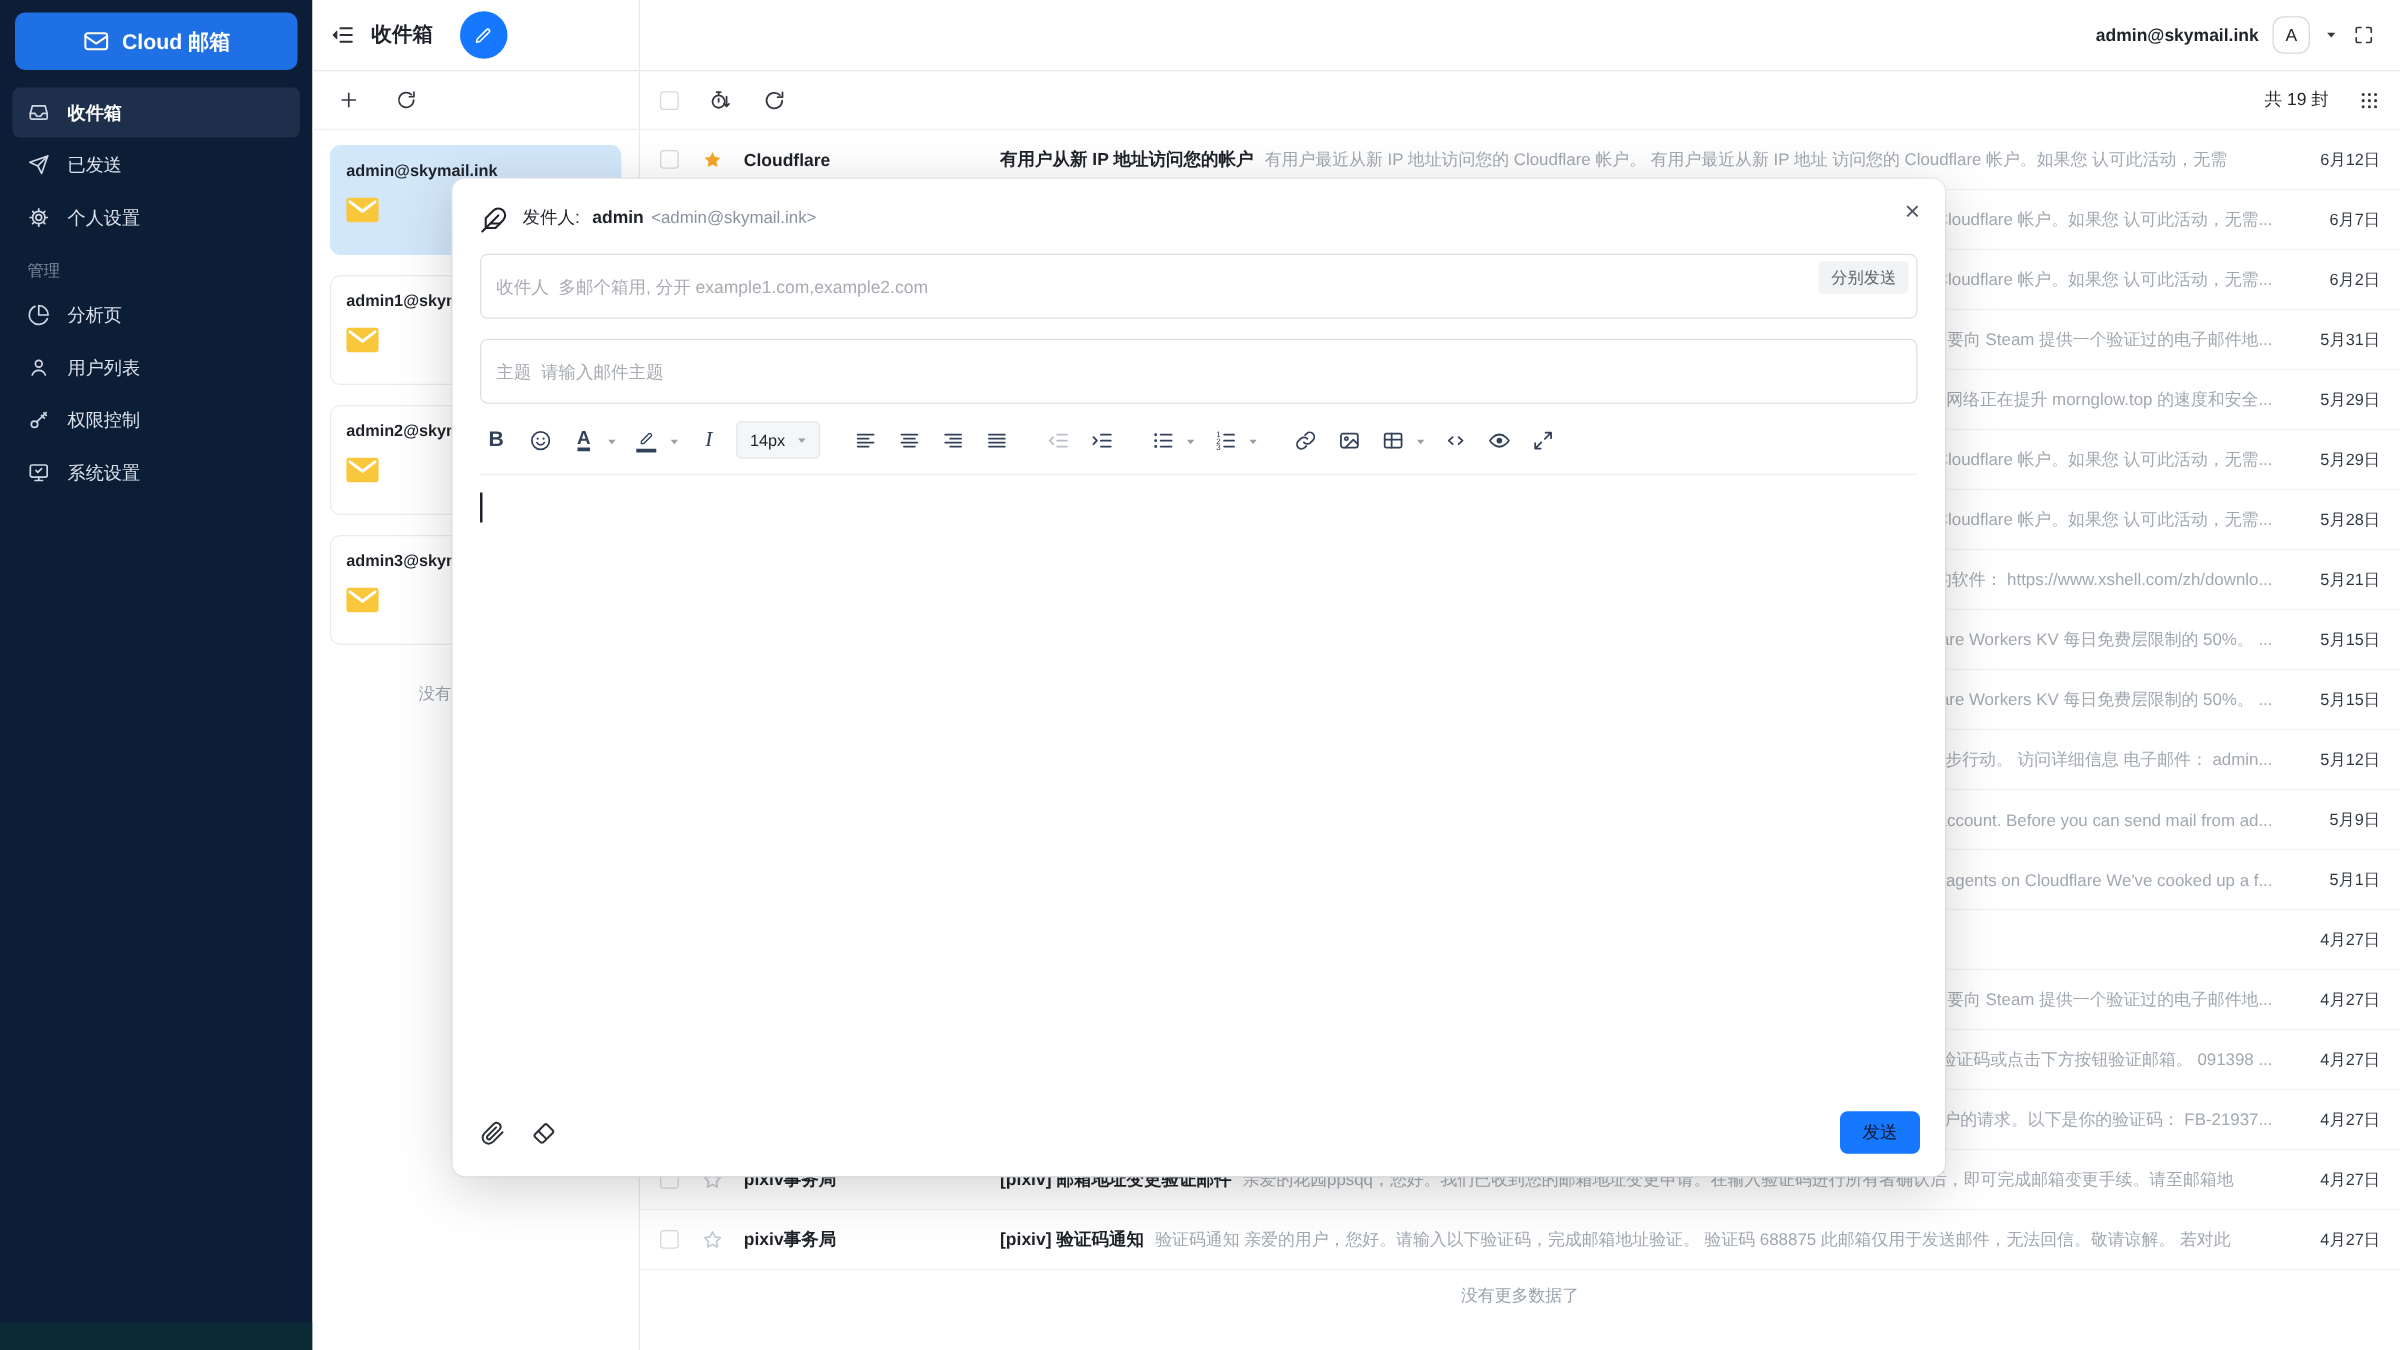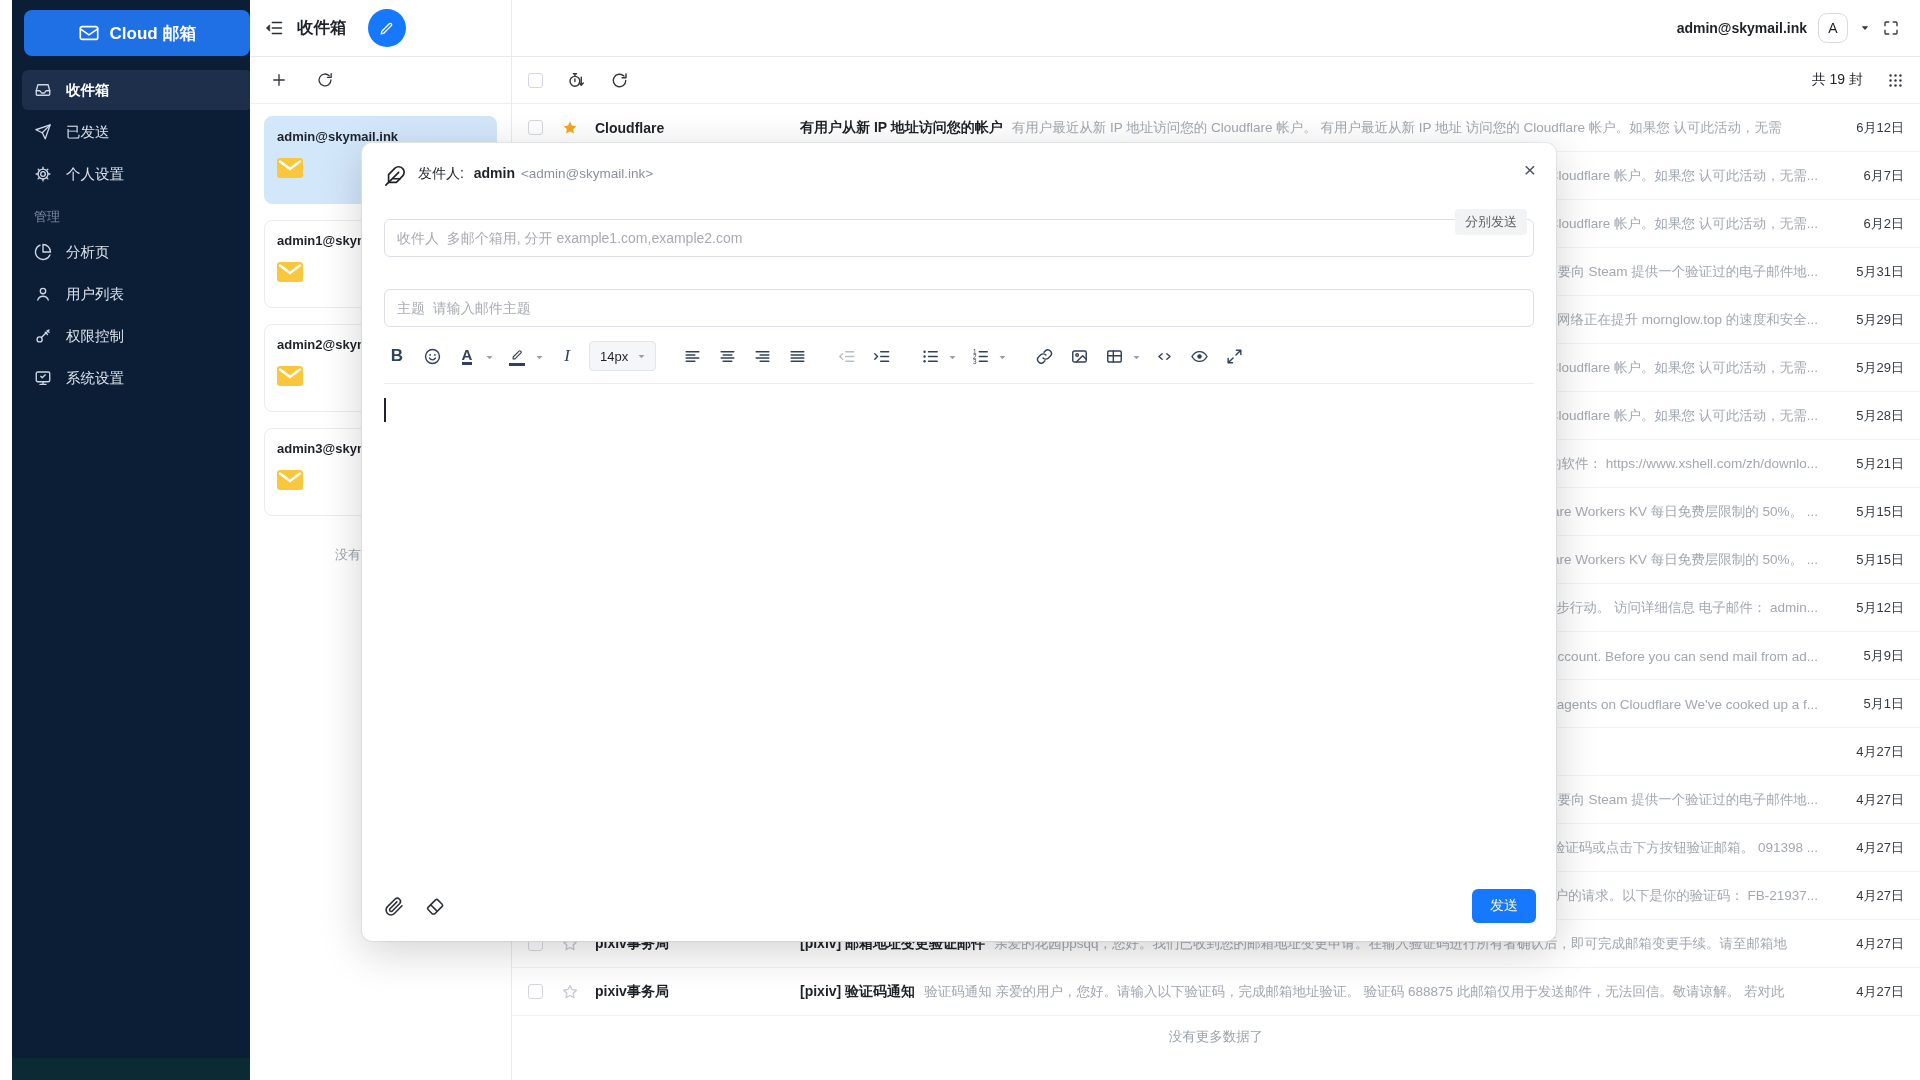--- a/index.html
+++ b/index.html
@@ -1,21 +1,21 @@
 <!DOCTYPE html>
 <html><head>
 <meta charset="utf-8">
 <style>
   * { margin:0; padding:0; box-sizing:border-box; }
   html,body { width:1920px; height:1080px; overflow:hidden; background:#fff;
     font-family:"Liberation Sans","DejaVu Sans",sans-serif; color:#1f2329; }
   .stage { position:relative; width:1920px; height:1080px; }
 
   
-  .sidebar { position:absolute; left:12px; top:0; width:250px; height:1080px; background:#0c1e36; z-index:1; }
+  .sidebar { position:absolute; left:0; top:0; width:250px; height:1080px; background:#0c1e36; z-index:1; }
   .sidebar-strip { position:absolute; left:0; bottom:0; width:250px; height:22px; background:#0b2a33; }
   .logo-btn { margin:10px 12px 14px; height:46px; border-radius:8px; background:#1f6fe5;
     display:flex; align-items:center; justify-content:center; gap:10px; color:#fff;
     font-weight:bold; font-size:17px; cursor:pointer; }
   .logo-btn .ic { width:22px; height:22px; color:#fff; }
   .side-item { height:40px; margin:2px 10px; padding:0 12px; border-radius:6px;
     display:flex; align-items:center; gap:14px; color:#dbe2ec; font-size:14.5px; cursor:pointer; }
   .side-item .ic { width:18px; height:18px; color:#cfd7e4; flex:none; }
   .side-item.active { background:#1d2f4b; color:#fff; font-weight:bold; }
   .side-section { margin:14px 0 6px 22px; color:#7e8aa0; font-size:13px; }
@@ -76,22 +76,22 @@
     border-radius:10px; box-shadow:0 10px 44px rgba(0,0,0,.18), 0 0 0 1px #eef0f2; z-index:10;
     display:flex; flex-direction:column; }
   .modal-head { display:flex; align-items:flex-start; gap:12px; padding:22px 22px 0; }
   .quill-ic { width:22px; height:22px; color:#1f2329; }
   .from-line { font-size:14px; color:#1f2329; }
   .from-name { font-weight:bold; margin:0 2px 0 6px; }
   .from-email { color:#8a919d; font-size:13.5px; }
   .modal-close { position:absolute; top:16px; right:20px; font-size:21px; color:#4b5563;
     background:none; border:none; cursor:pointer; line-height:1; }
   .field { position:relative; margin:16px 22px 0; }
-  .field input { width:100%; height:38px; border:1px solid #dcdfe6; border-radius:6px;
-    padding:0 110px 0 12px; font-size:14px; font-family:inherit; color:#4d7c0f; outline:none;margin-top:16px; }
+  .field input { width:100%; height:52px; border:1px solid #dcdfe6; border-radius:6px;
+    padding:0 110px 0 12px; font-size:14px; font-family:inherit; color:#4d7c0f; outline:none; }
   .field input::placeholder { color:#a8abb2; }
   .field.subject input { padding-right:12px; }
   .chip-btn { position:absolute; right:7px; top:6px; height:26px; padding:0 10px; background:#f2f3f5;
     border:none; border-radius:4px; font-size:13px; color:#606266; cursor:pointer; font-family:inherit; }
   .tb { display:flex; align-items:center; margin:14px 22px 0; padding-bottom:12px;
     border-bottom:1px solid #ebedf0; }
   .tb-btn { width:26px; height:26px; display:flex; align-items:center; justify-content:center;
     color:#32415a; background:none; border:none; cursor:pointer; margin-right:9px; flex:none; }
   .tb-btn .ic { width:19px; height:19px; }
   .tb-btn.group { margin-left:14px; }
@@ -106,21 +106,21 @@
   .tb-select .tb-chevron { margin:0 0 0 8px; }
   .hl-wrap { display:flex; flex-direction:column; align-items:center; }
   .hl-wrap .ic { width:17px; height:15px; }
   .hl-bar { width:16px; height:3px; background:#32415a; margin-top:1px; }
   .editor { position:relative; flex:1; cursor:text; }
   .caret-line { position:absolute; left:22px; top:14px; width:2px; height:24px; background:#1f2329;
     animation:blink 1.1s step-end infinite; }
   @keyframes blink { 50% { opacity:0; } }
   .modal-foot { display:flex; align-items:center; gap:20px; padding:0 20px 18px 22px; }
   .modal-foot .ic { width:21px; height:21px; color:#2b2f36; cursor:pointer; }
-  .send-btn { margin-left:auto; background:#1677ff; color:#fef9c3; border:none; border-radius:6px;
+  .send-btn { margin-left:auto; background:#1677ff; color:#0f172a; border:none; border-radius:6px;
     padding:8px 18px; font-size:14px; font-family:inherit; cursor:pointer; }
 
   .ic svg, .acct-env svg, .star svg, .caret-ic svg, .frame-ic svg, .grid-ic svg, .tb-chevron svg,
   .quill-ic svg { width:100%; height:100%; display:block; }
 </style>
 </head>
 <body>
 
 <div class="stage">
 

